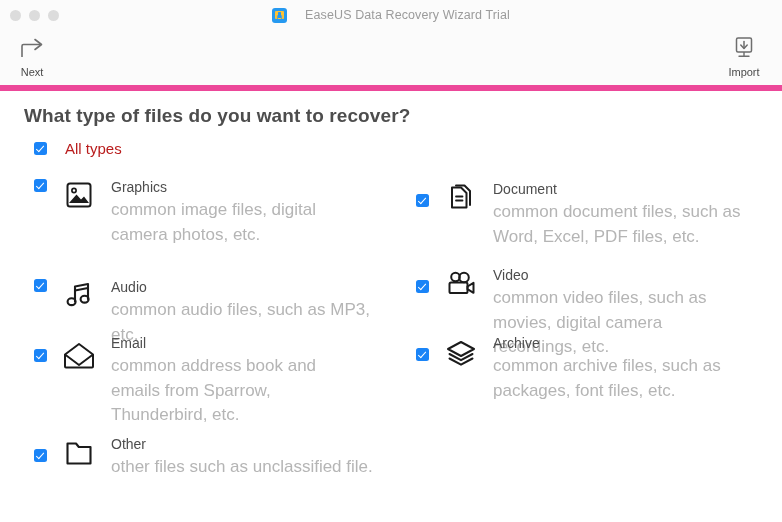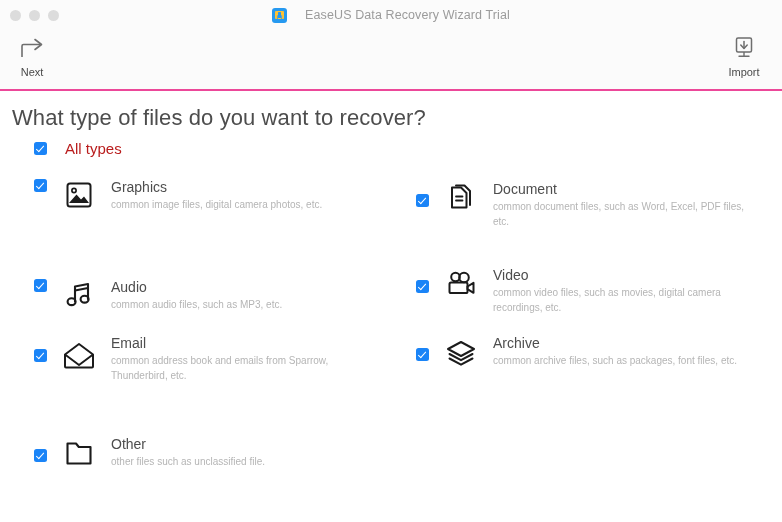--- a/index.html
+++ b/index.html
@@ -84,21 +84,21 @@
     color: #9b9b9b;
     letter-spacing: 0.1px;
     white-space: nowrap;
   }
 
   
   .toolbar {
     position: relative;
     height: 61px;
     background: #fbfbfb;
-    border-bottom: 2px solid #ec4899;
+    border-bottom: 6px solid #ec4899;
     box-sizing: border-box;
     padding-left: 43px;
   }
   .tool-btn {
     position: absolute;
     top: 4px;
     width: 64px;
     display: flex;
     flex-direction: column;
     align-items: center;
@@ -120,25 +120,25 @@
   }
 
   
   .content {
     position: relative;
     height: 430px;
     background: #ffffff;
   }
   .page-heading {
     position: absolute;
-    left: 12px;
+    left: 24px;
     top: 14px;
-    font-size: 22px;
+    font-size: 19px;
     color: #4d4d4d;
-    font-weight: 400;
+    font-weight: 700;
     letter-spacing: 0.1px;
   }
 
   .all-types-row {
     position: absolute;
     left: 34px;
     top: 49px;
     display: flex;
     align-items: center;
     gap: 18px;
@@ -205,21 +205,21 @@
     margin-left: 15px;
     flex: 1;
   }
   .row-title {
     font-size: 14px;
     color: #4d4d4d;
     line-height: 1.15;
     margin: 0 0 3px 0;
   }
   .row-desc {
-    font-size: 10px;
+    font-size: 17px;
     color: #b5b5b5;
     line-height: 1.45;
     margin: 0;
   }
 </style>
 </head>
 <body>
 
 <div class="titlebar">
   <div class="traffic-lights">

